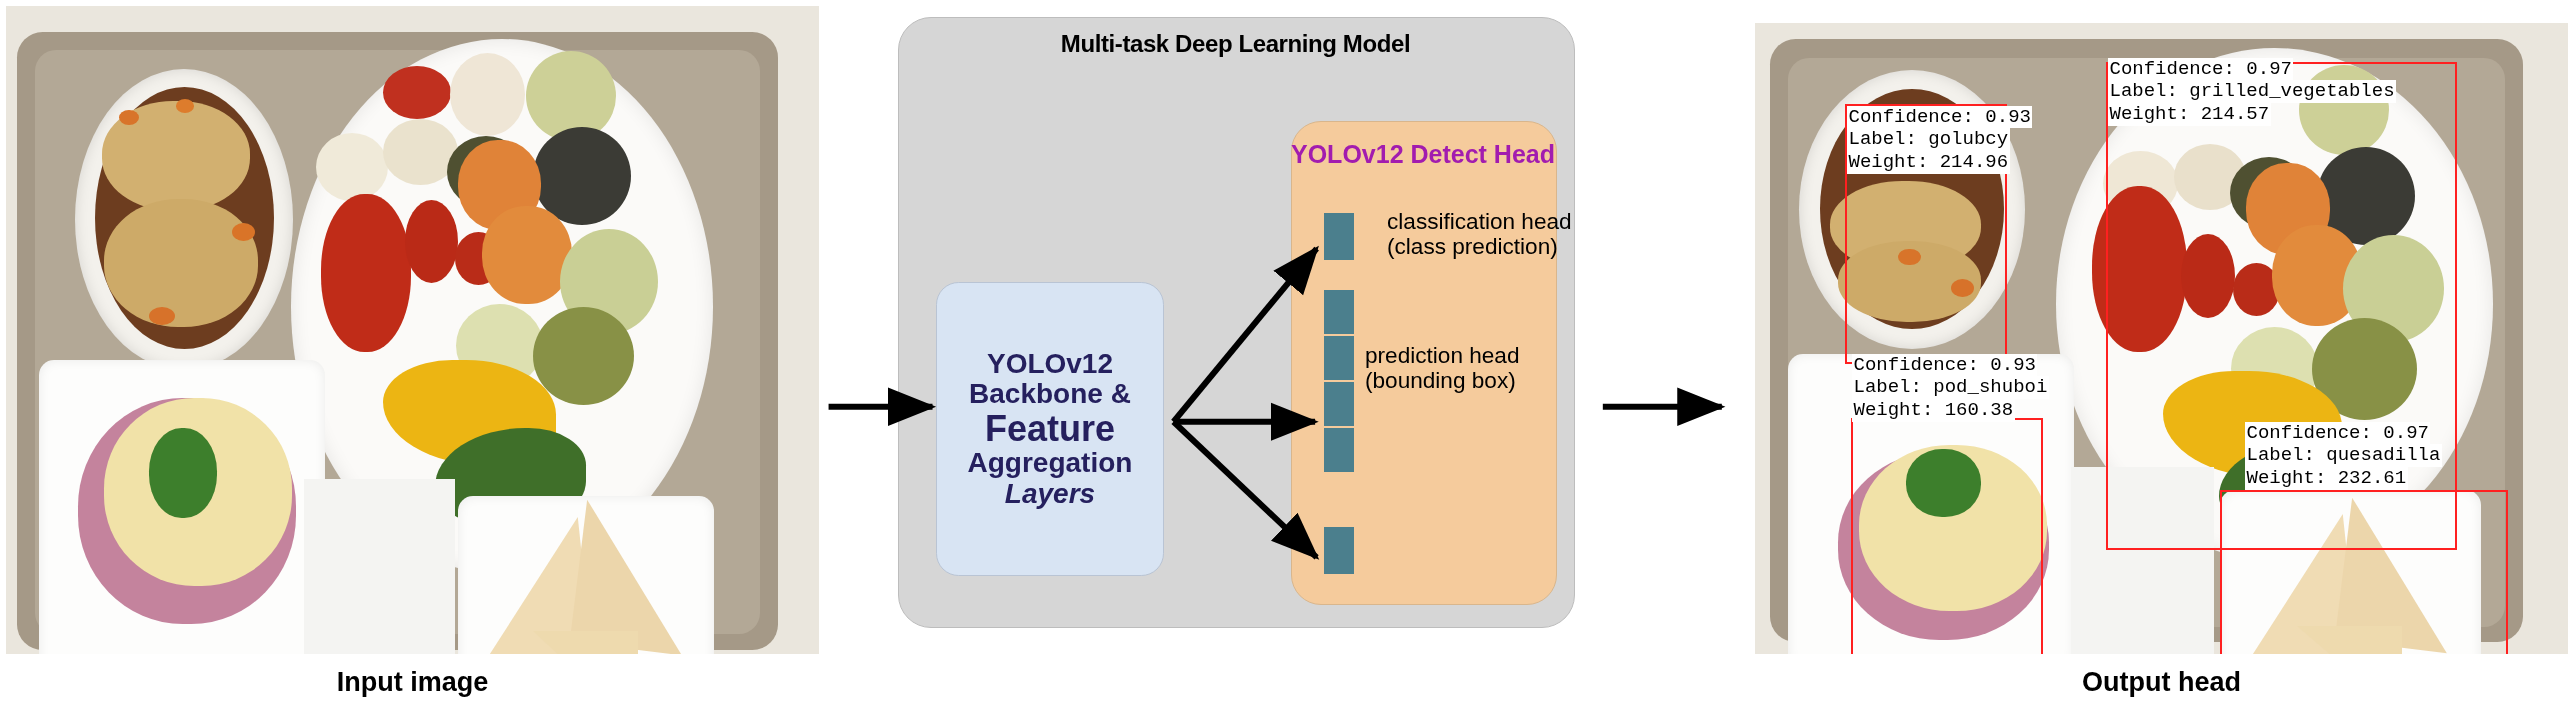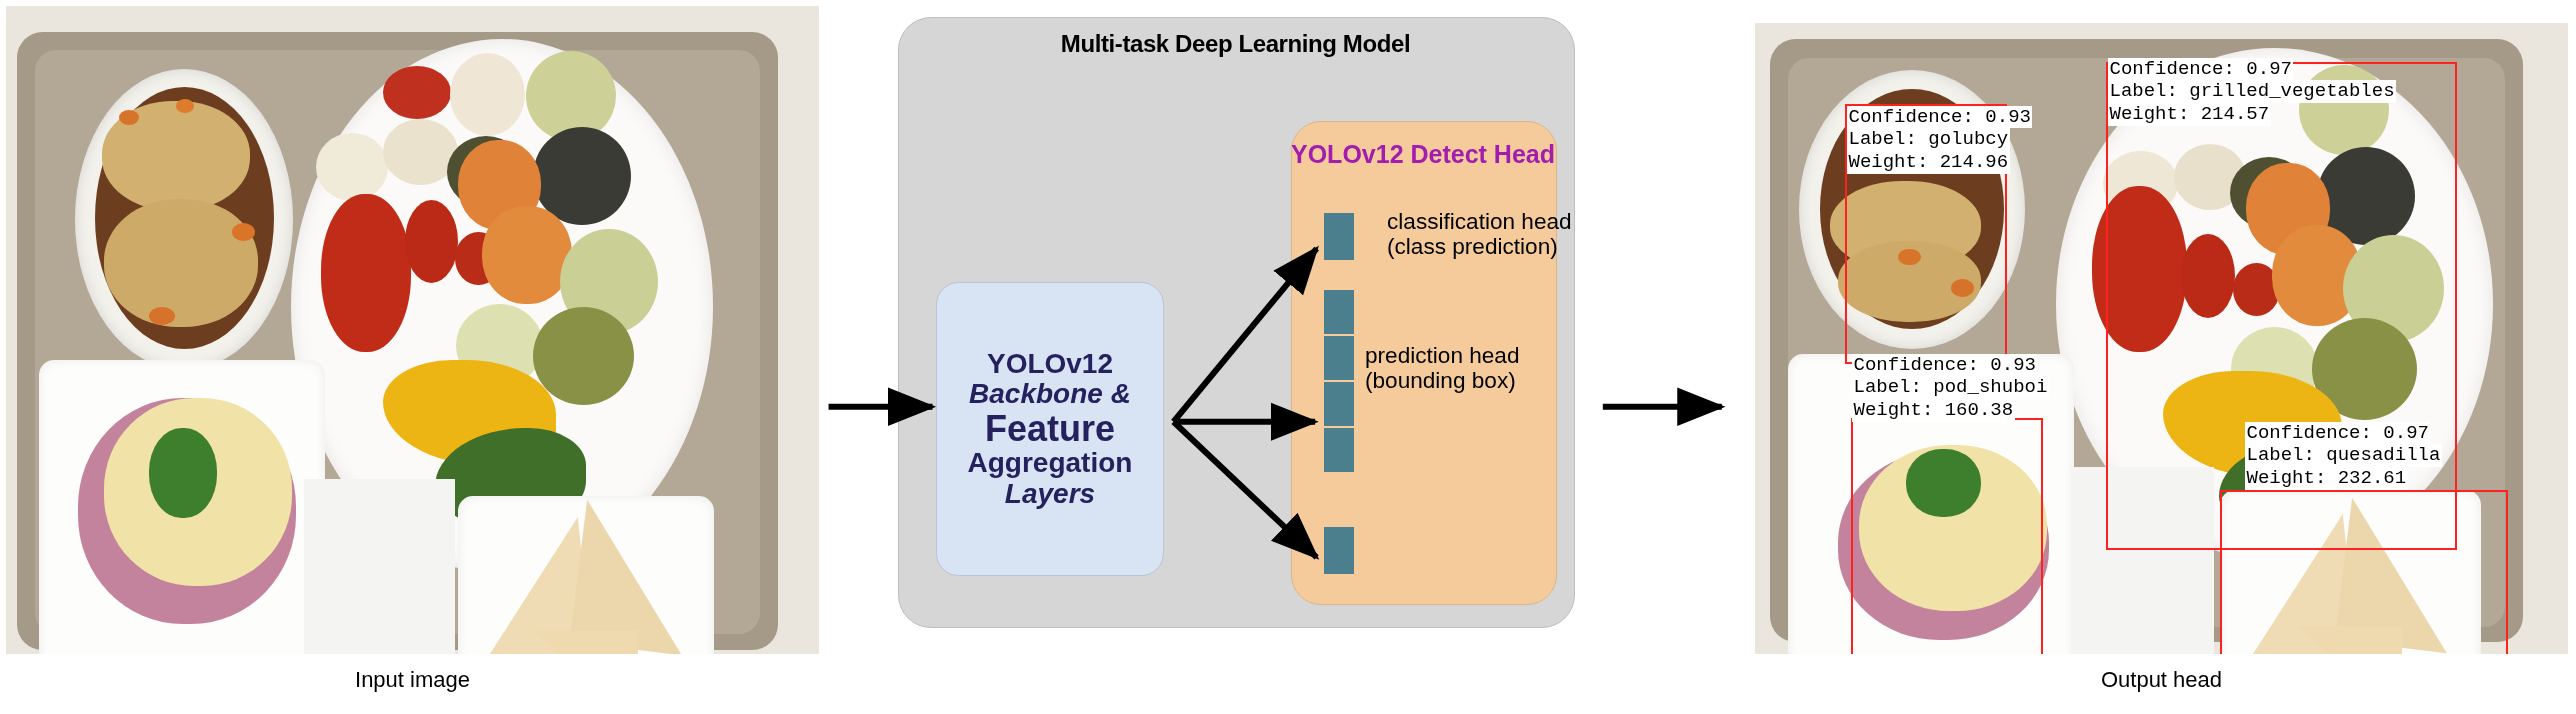--- a/index.html
+++ b/index.html
@@ -34,21 +34,21 @@
   .hl2{white-space:nowrap;}
 
   svg.arrows{position:absolute;left:0;top:0;width:2576px;height:714px;pointer-events:none;}
 
   
   .bbox{position:absolute;border:2.3px solid #ff2020;box-sizing:border-box;}
   .annot{position:absolute;font-family:"Liberation Mono",monospace;font-size:19px;
          line-height:1.20;color:#000;white-space:nowrap;}
   .annot span{display:block;background:#ffffff;width:fit-content;padding:0 1.5px;}
 
-  .caption{position:absolute;text-align:center;font-weight:normal;color:#000;font-size:22px;
+  .caption{position:absolute;text-align:center;font-weight:bold;color:#000;font-size:27px;
            font-family:"Liberation Sans",sans-serif;}
 </style>
 </head>
 <body>
 
 <div class="stage">
 
   <div class="photo" style="left:6px;top:6px;width:813px;height:648px;background:#eae6dd;">
 
     <div class="tray" style="left:10.5px;top:25.6px;width:761px;height:618px;"></div>
@@ -95,21 +95,21 @@
   </div>
   <div class="caption" style="left:6px;top:667px;width:813px;">Input image</div>
 
   <div class="grayBox" style="left:898px;top:16.6px;width:675px;height:609px;"></div>
 
   <div class="diagTitle" style="left:898px;top:30px;width:675px;font-size:24px;">Multi-task Deep Learning Model</div>
 
   <div class="blueBox" style="left:936px;top:282px;width:226px;height:292px;">
     <span>
       <span style="font-size:28px;">YOLOv12</span>
-      <span style="font-size:28px;font-style:italic;">Backbone &amp;</span>
+      <span style="font-size:28px;">Backbone &amp;</span>
       <span style="font-size:36px;">Feature</span>
       <span style="font-size:28px;">Aggregation</span>
       <span style="font-size:28px;font-style:italic;">Layers</span>
     </span>
   </div>
 
   <div class="orangeBox" style="left:1291px;top:121px;width:264px;height:482px;"></div>
   <div class="orangeTitle" style="left:1291px;top:140px;width:264px;text-align:center;font-size:25px;">YOLOv12 Detect Head</div>
 
   <div class="tealBlk" style="left:1324px;top:213px;width:30px;height:47px;"></div>

